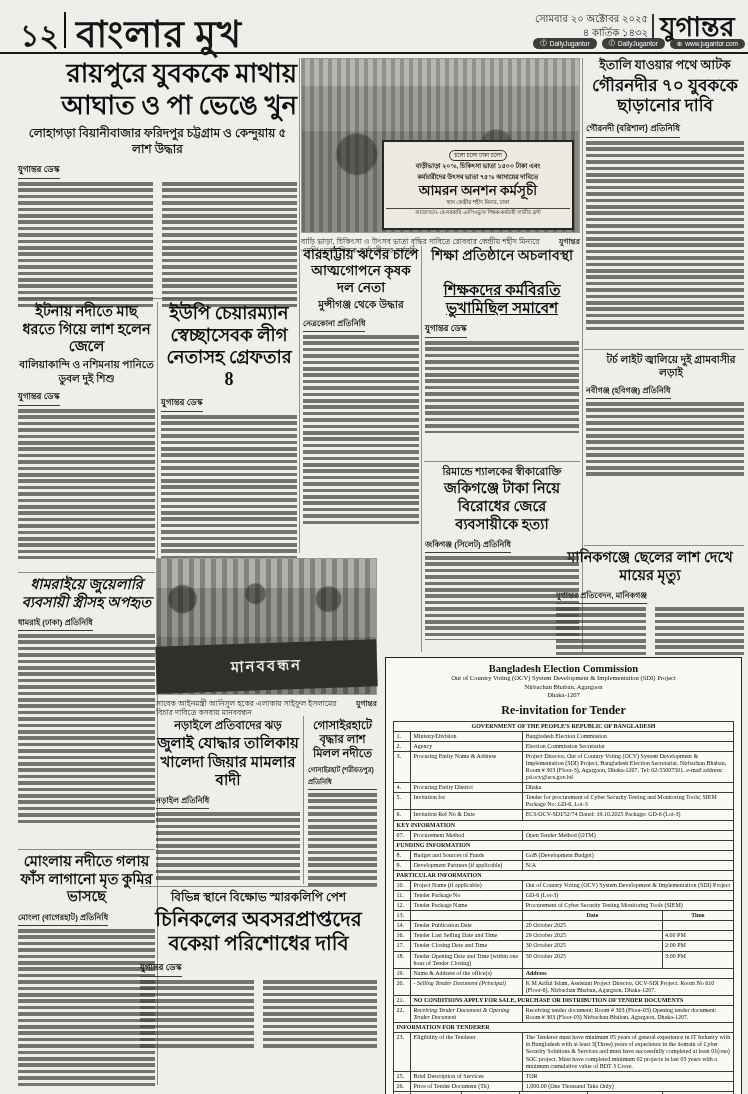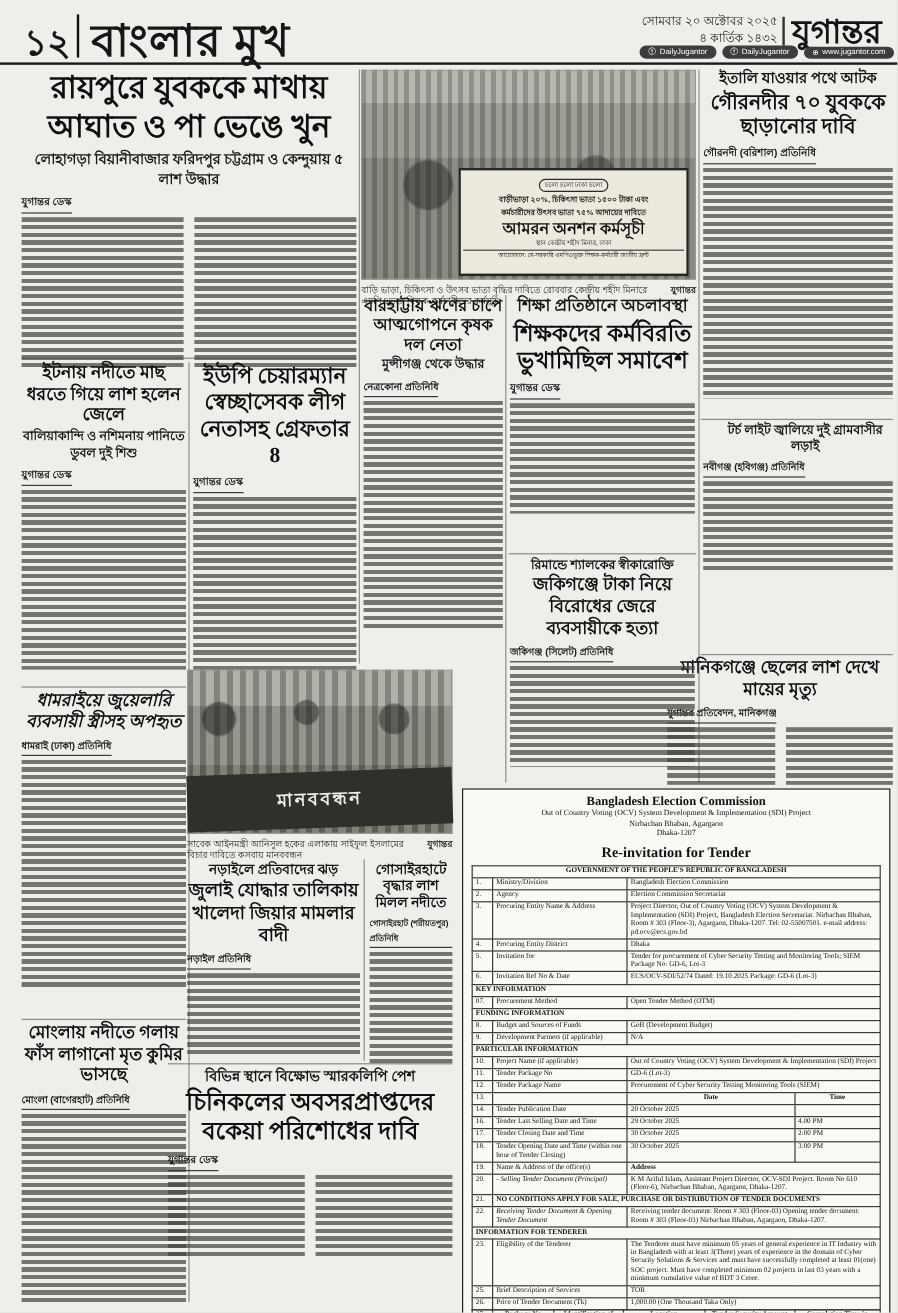--- a/index.html
+++ b/index.html
@@ -86,21 +86,21 @@
   <div class="abs vline" style="left:303px;top:716px;height:168px;"></div>
   <div class="abs thinrule" style="left:18px;top:298px;width:279px;"></div>
   <div class="abs thinrule" style="left:18px;top:572px;width:137px;"></div>
   <div class="abs thinrule" style="left:18px;top:849px;width:137px;"></div>
   <div class="abs thinrule" style="left:584px;top:349px;width:160px;"></div>
   <div class="abs thinrule" style="left:584px;top:545px;width:160px;"></div>
   <div class="abs thinrule" style="left:424px;top:461px;width:156px;"></div>
   <div class="abs thinrule" style="left:140px;top:886px;width:237px;"></div>
 
   <div class="abs" style="left:18px;top:58px;width:279px;">
-    <div class="hl" style="font-size:26px;">রায়পুরে যুবককে মাথায় আঘাত ও পা ভেঙে খুন</div>
+    <div class="hl" style="font-size:26px;text-align:right;">রায়পুরে যুবককে মাথায় আঘাত ও পা ভেঙে খুন</div>
     <div class="sub" style="font-size:12px;margin-top:5px;">লোহাগড়া বিয়ানীবাজার ফরিদপুর চট্টগ্রাম ও কেন্দুয়ায় ৫ লাশ উদ্ধার</div>
     <div><span class="by">যুগান্তর ডেস্ক</span></div>
     <div class="cols2">
       <div class="bt" style="height:128px;"></div>
       <div class="bt" style="height:128px;"></div>
     </div>
   </div>
 
   <div class="abs photo" style="left:301px;top:58px;width:279px;height:175px;">
     <div class="banner" style="left:29%;width:66%;top:47%;height:48%;padding:1px 2px;">
@@ -154,21 +154,21 @@
 
   <div class="abs" style="left:303px;top:247px;width:116px;">
     <div class="hl" style="font-size:13.5px;">বারহাট্টায় ঋণের চাপে আত্মগোপনে কৃষক দল নেতা</div>
     <div class="sub" style="font-size:10.5px;margin-top:2px;">মুন্সীগঞ্জ থেকে উদ্ধার</div>
     <div><span class="by" style="font-size:8px;">নেত্রকোনা প্রতিনিধি</span></div>
     <div class="bt" style="height:190px;"></div>
   </div>
 
   <div class="abs" style="left:425px;top:247px;width:154px;">
     <div class="kick" style="font-size:14px;">শিক্ষা প্রতিষ্ঠানে অচলাবস্থা</div>
-    <div class="hl" style="font-size:19px;margin-top:2px;">শিক্ষকদের কর্মবিরতি ভুখামিছিল সমাবেশ</div>
+    <div class="hl" style="font-size:15px;margin-top:16px;text-decoration:underline;">শিক্ষকদের কর্মবিরতি ভুখামিছিল সমাবেশ</div>
     <div><span class="by">যুগান্তর ডেস্ক</span></div>
     <div class="bt" style="height:92px;"></div>
   </div>
 
   <div class="abs" style="left:425px;top:465px;width:154px;">
     <div class="kick" style="font-size:10.5px;">রিমান্ডে শ্যালকের স্বীকারোক্তি</div>
     <div class="hl" style="font-size:14.5px;margin-top:2px;">জকিগঞ্জে টাকা নিয়ে বিরোধের জেরে ব্যবসায়ীকে হত্যা</div>
     <div><span class="by" style="font-size:8px;">জকিগঞ্জ (সিলেট) প্রতিনিধি</span></div>
     <div class="bt" style="height:84px;"></div>
   </div>

